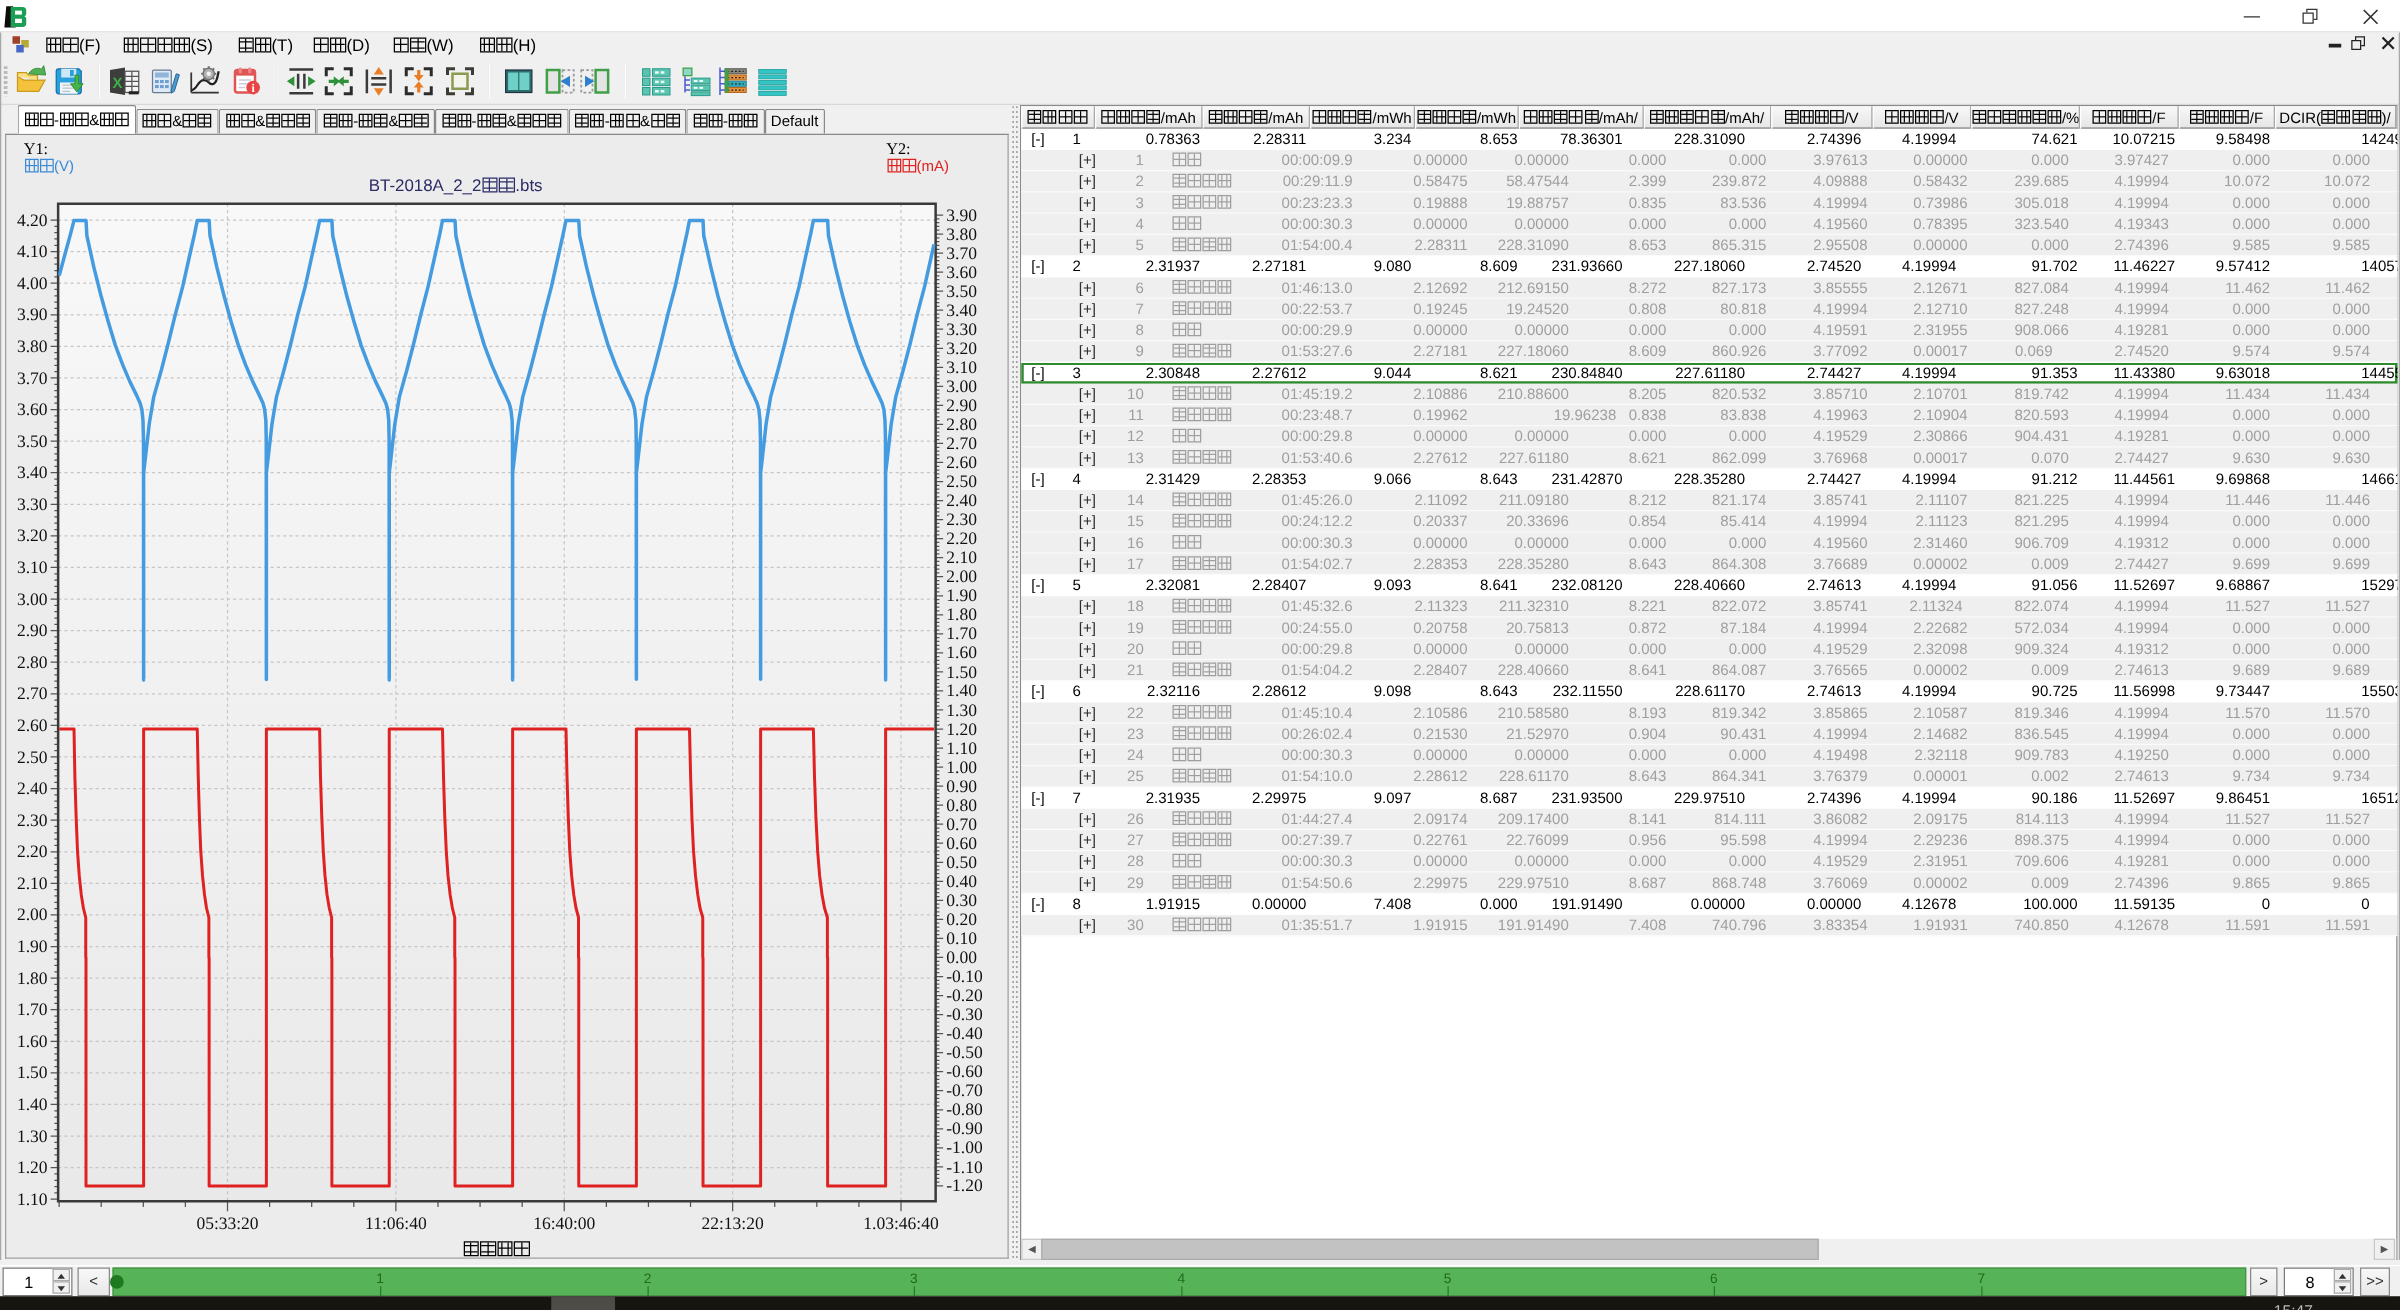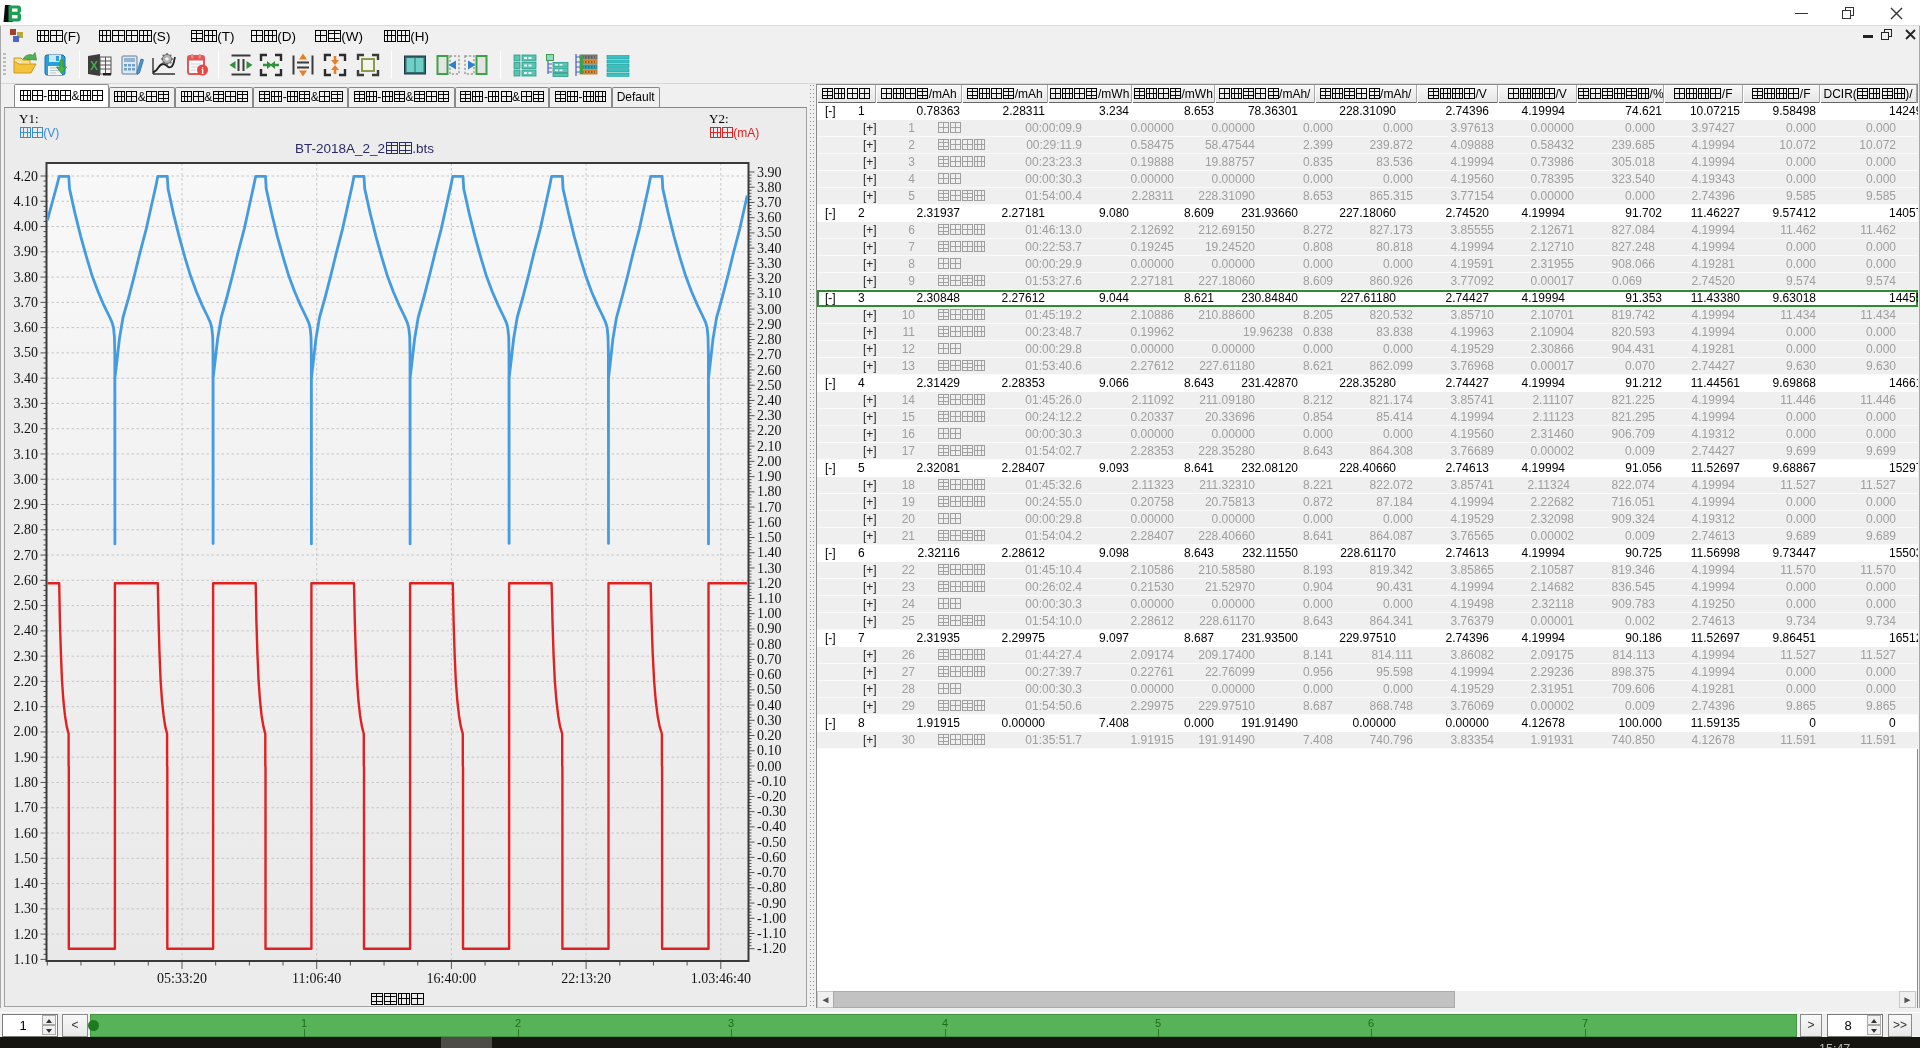--- a/index.html
+++ b/index.html
@@ -485,21 +485,21 @@
     </div>
     <div class="row rs" style="top:103px">
       <b class="mp">[+]</b>
       <b style="right:1003px">5</b>
       <b style="left:120px"><i class="g g1"></i><i class="g g0"></i><i class="g g1"></i><i class="g g2"></i></b>
       <b style="right:836px">01:54:00.4</b>
       <b style="right:744px">2.28311</b>
       <b style="right:663px">228.31090</b>
       <b style="right:585px">8.653</b>
       <b style="right:505px">865.315</b>
-      <b style="right:424px">3.77154</b>
+      <b style="right:424px">2.95508</b>
       <b style="right:344px">0.00000</b>
       <b style="right:263px">0.000</b>
       <b style="right:183px">2.74396</b>
       <b style="right:102px">9.585</b>
       <b style="right:22px">9.585</b>
     </div>
     <div class="row rc" style="top:120px">
       <b class="m">[-]</b>
       <b style="left:41px">2</b>
       <b style="right:958px">2.31937</b>
@@ -775,21 +775,21 @@
       <b class="mp">[+]</b>
       <b style="right:1003px">19</b>
       <b style="left:120px"><i class="g g1"></i><i class="g g0"></i><i class="g g0"></i><i class="g g2"></i></b>
       <b style="right:836px">00:24:55.0</b>
       <b style="right:744px">0.20758</b>
       <b style="right:663px">20.75813</b>
       <b style="right:585px">0.872</b>
       <b style="right:505px">87.184</b>
       <b style="right:424px">4.19994</b>
       <b style="right:344px">2.22682</b>
-      <b style="right:263px">716.051</b>
+      <b style="right:263px">572.034</b>
       <b style="right:183px">4.19994</b>
       <b style="right:102px">0.000</b>
       <b style="right:22px">0.000</b>
     </div>
     <div class="row rs" style="top:426px">
       <b class="mp">[+]</b>
       <b style="right:1003px">20</b>
       <b style="left:120px"><i class="g g0"></i><i class="g g0"></i></b>
       <b style="right:836px">00:00:29.8</b>
       <b style="right:744px">0.00000</b>

